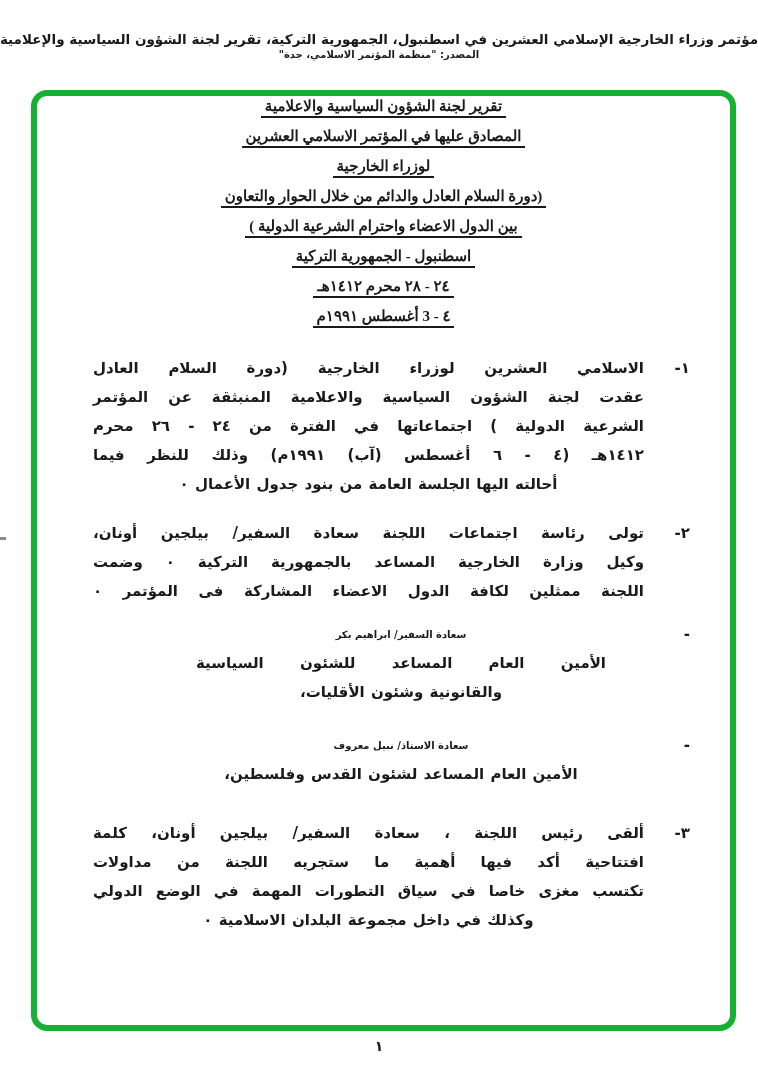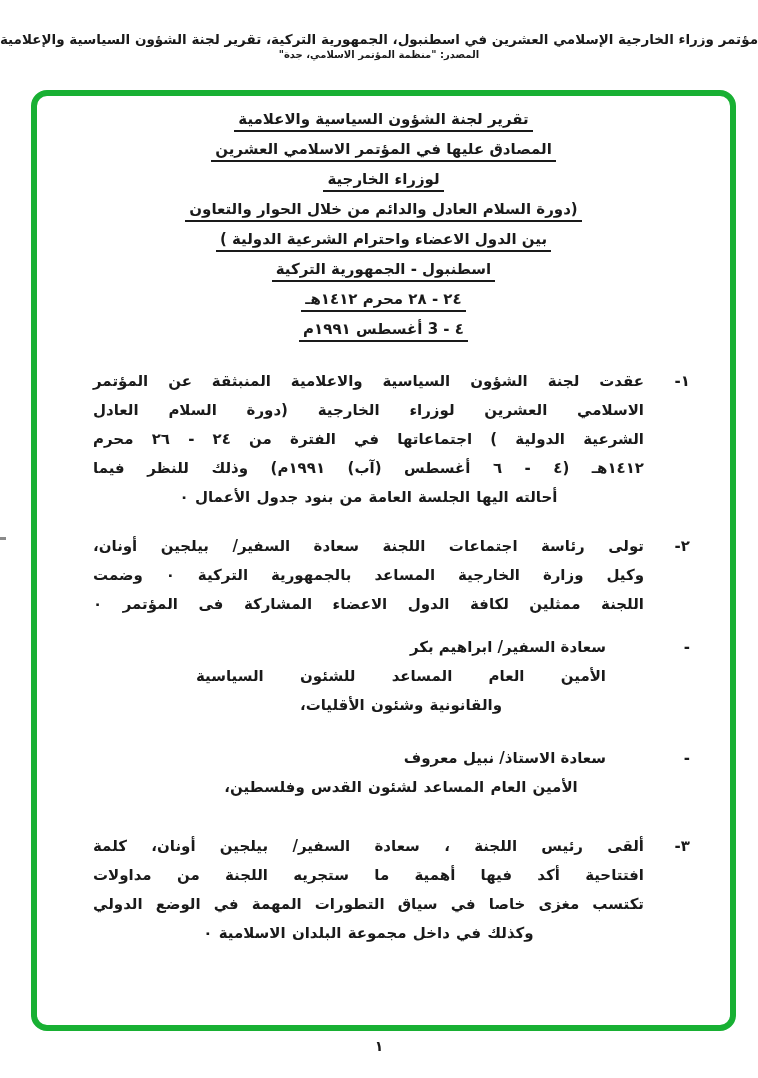--- a/index.html
+++ b/index.html
@@ -26,21 +26,21 @@
   }
   
   .green-box{
     position:absolute;left:31px;top:90px;
     width:693px;height:929px;
     border:6px solid #18b033;
     border-radius:16px;
     background:#ffffff;
   }
   
-  .titles{padding-top:13px;text-align:center;}
+  .titles{padding-top:0;text-align:center;font-family:Liberation Serif, serif;}
   .title-line{
     height:22px;margin-bottom:8px;
     font-size:15px;font-weight:bold;
     line-height:20px;
   }
   .title-line span{
     border-bottom:2px solid #1a1a1a;
     padding:0 4px 2px 4px;
   }
   
@@ -63,22 +63,22 @@
   
   .bullet{display:flex;}
   .bullet.b0{margin-top:14px;}
   .bullet.b1{margin-top:24px;}
   .bmark{
     width:84px;flex:0 0 84px;
     font-size:15px;font-weight:bold;line-height:29px;
   }
   .btext{width:410px;flex:0 0 410px;}
   .bheading{
-    font-size:15px;font-weight:bold;line-height:29px;
-    text-align:right;
+    font-size:10px;font-weight:bold;line-height:29px;
+    text-align:center;
   }
   .bdetail{
     font-size:15px;font-weight:bold;line-height:29px;
     text-align:justify;text-align-last:justify;
     word-spacing:1px;
   }
   .bdetail.lastline{text-align:center;text-align-last:center;}
   
   .page-number{
     position:absolute;top:1038px;left:0;right:0;
@@ -106,22 +106,22 @@
         <div class="title-line"><span>(دورة السلام العادل والدائم من خلال الحوار والتعاون</span></div>
         <div class="title-line"><span>بين الدول الاعضاء واحترام الشرعية الدولية )</span></div>
         <div class="title-line"><span>اسطنبول - الجمهورية التركية</span></div>
         <div class="title-line"><span>٢٤ - ٢٨ محرم ١٤١٢هـ</span></div>
         <div class="title-line"><span>٤ - 3 أغسطس ١٩٩١م</span></div>
       </div>
     <div class="body-area">
         <div class="para p0">
           <div class="pnum">١-</div>
           <div class="plines">
+            <div class="pline">الاسلامي العشرين لوزراء الخارجية (دورة السلام العادل</div>
             <div class="pline">عقدت لجنة الشؤون السياسية والاعلامية المنبثقة عن المؤتمر</div>
-            <div class="pline">الاسلامي العشرين لوزراء الخارجية (دورة السلام العادل</div>
             <div class="pline">الشرعية الدولية ) اجتماعاتها في الفترة من ٢٤ - ٢٦ محرم</div>
             <div class="pline">١٤١٢هـ (٤ - ٦ أغسطس (آب) ١٩٩١م) وذلك للنظر فيما</div>
             <div class="pline lastline">أحالته اليها الجلسة العامة من بنود جدول الأعمال ٠</div>
           </div>
         </div>
         <div class="para p1">
           <div class="pnum">٢-</div>
           <div class="plines">
             <div class="pline">تولى رئاسة اجتماعات اللجنة سعادة السفير/ بيلجين أونان،</div>
             <div class="pline">وكيل وزارة الخارجية المساعد بالجمهورية التركية ٠ وضمت</div>

